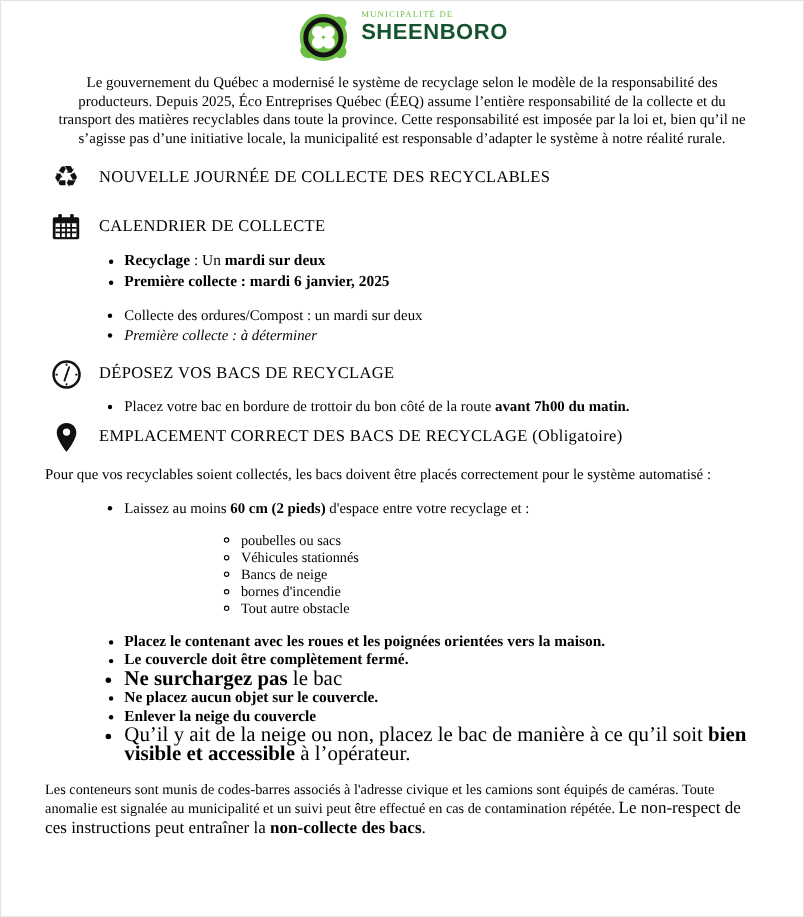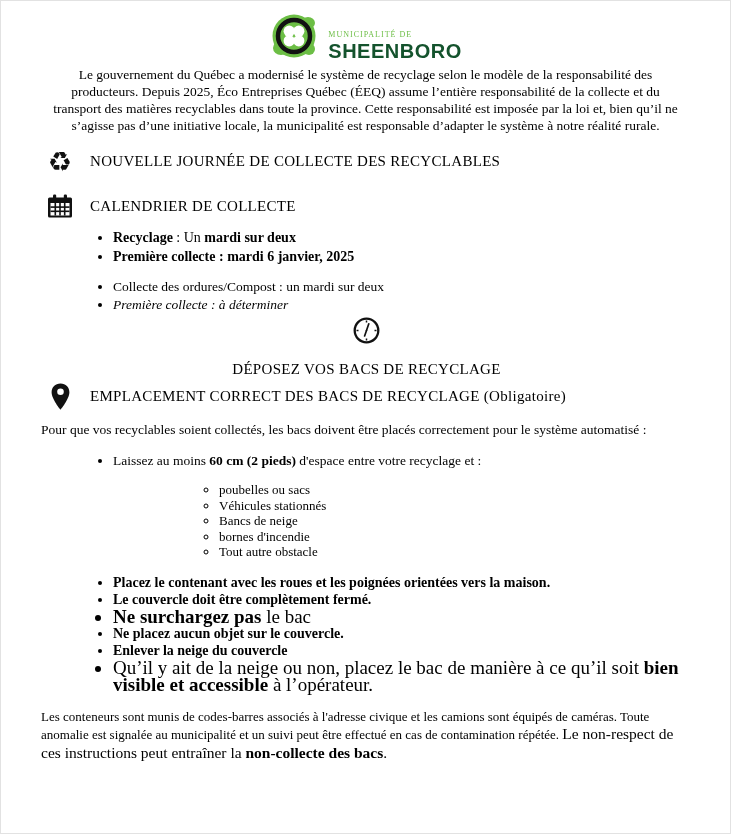--- a/index.html
+++ b/index.html
@@ -8,21 +8,21 @@
     background:#ffffff;
     font-family:"Liberation Serif","DejaVu Serif",serif;
     color:#000;
     overflow:hidden;
     border:1px solid #e2e2e2;
     box-sizing:border-box;
   }
   .page{padding:0 40px;box-sizing:border-box;}
 
   
-  .logo-row{display:flex;justify-content:center;align-items:flex-end;gap:9px;margin-top:8px;height:52px;}
+  .logo-row{display:flex;justify-content:center;align-items:flex-start;gap:9px;margin-top:8px;height:52px;}
   .logo-text{display:flex;flex-direction:column;justify-content:center;line-height:1;}
   .logo-tagline{font-family:"Liberation Serif",serif;font-size:8px;letter-spacing:1px;color:#6CBE45;margin-bottom:2px;}
   .logo-name{font-family:"Liberation Sans","DejaVu Sans",sans-serif;font-weight:bold;font-size:20px;letter-spacing:0.5px;color:#14532d;}
 
   
   .intro{margin-top:5px;text-align:center;font-size:13.5px;line-height:17px;padding:0 6px;}
   .para{font-size:13.5px;line-height:17.5px;margin:0;}
   b{font-weight:bold;}
 
   
@@ -45,21 +45,21 @@
 
   
   .footer{margin-top:15px;font-size:13px;line-height:17.5px;}
   .footer .big{font-size:15.5px;}
 
   .mt-s1{margin-top:13px;}
   .mt-p1{margin-top:6px;}
   .mt-s2{margin-top:19px;}
   .mt-l1{margin-top:8px;}
   .mt-l2{margin-top:12px;}
-  .mt-s3{flex-direction:column;}
+  .mt-s3{margin-top:12px;}
   .mt-b3{margin-top:5px;}
   .mt-s4{margin-top:4px;}
   .mt-p4{margin-top:9px;}
   .mt-b4{margin-top:13px;}
 </style>
 </head>
 <body>
 
 <div class="page">
 
@@ -126,20 +126,23 @@
         <line x1="14.5" y1="22.5" x2="14.5" y2="24.5" stroke="#111" stroke-width="1.5"></line>
         <line x1="4.5" y1="14.5" x2="6.5" y2="14.5" stroke="#111" stroke-width="1.5"></line>
         <line x1="22.5" y1="14.5" x2="24.5" y2="14.5" stroke="#111" stroke-width="1.5"></line>
         <line x1="14.5" y1="14.5" x2="16.8" y2="7.8" stroke="#111" stroke-width="1.7" stroke-linecap="round"></line>
         <line x1="14.5" y1="14.5" x2="12.6" y2="20" stroke="#111" stroke-width="1.7" stroke-linecap="round"></line>
       </svg>
     </span>
     <span class="h-title">DÉPOSEZ VOS BACS DE RECYCLAGE</span>
   </div>
 
+  <ul class="main-list mt-b3">
+    <li><span>Placez votre bac en bordure de trottoir du bon côté de la route </span><b>avant 7h00 du matin.</b></li>
+  </ul>
 
   <div class="h-row mt-s4">
     <span class="h-icon">
       <svg width="21" height="30" viewBox="0 0 21 30">
         <path d="M10.5,1.5 C5.2,1.5 1.6,5.4 1.6,10.2 c0,6.8 8.9,17.6 8.9,17.6 s8.9,-10.8 8.9,-17.6 c0,-4.8 -3.6,-8.7 -8.9,-8.7 z" fill="#111"></path>
         <circle cx="10.5" cy="9.8" r="3.3" fill="#ffffff"></circle>
       </svg>
     </span>
     <span class="h-title">EMPLACEMENT CORRECT DES BACS DE RECYCLAGE (Obligatoire)</span>
   </div>

